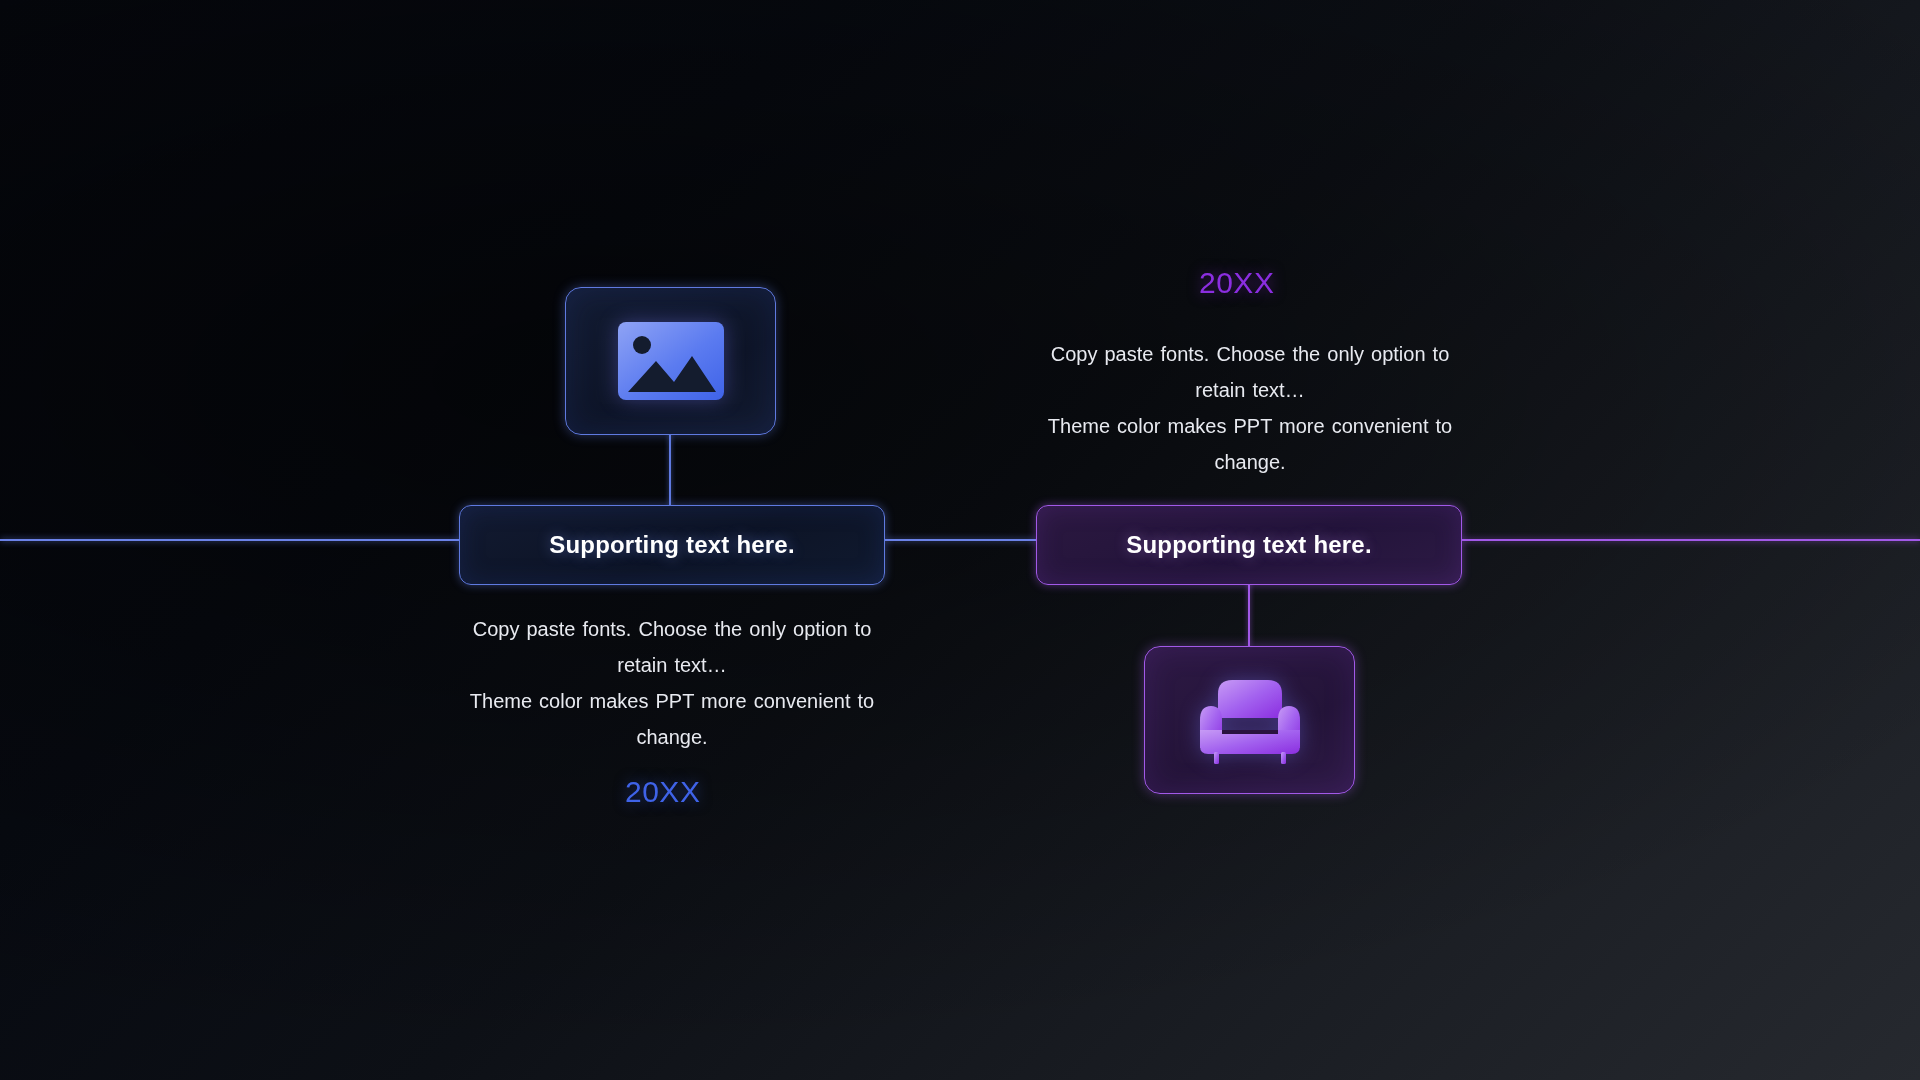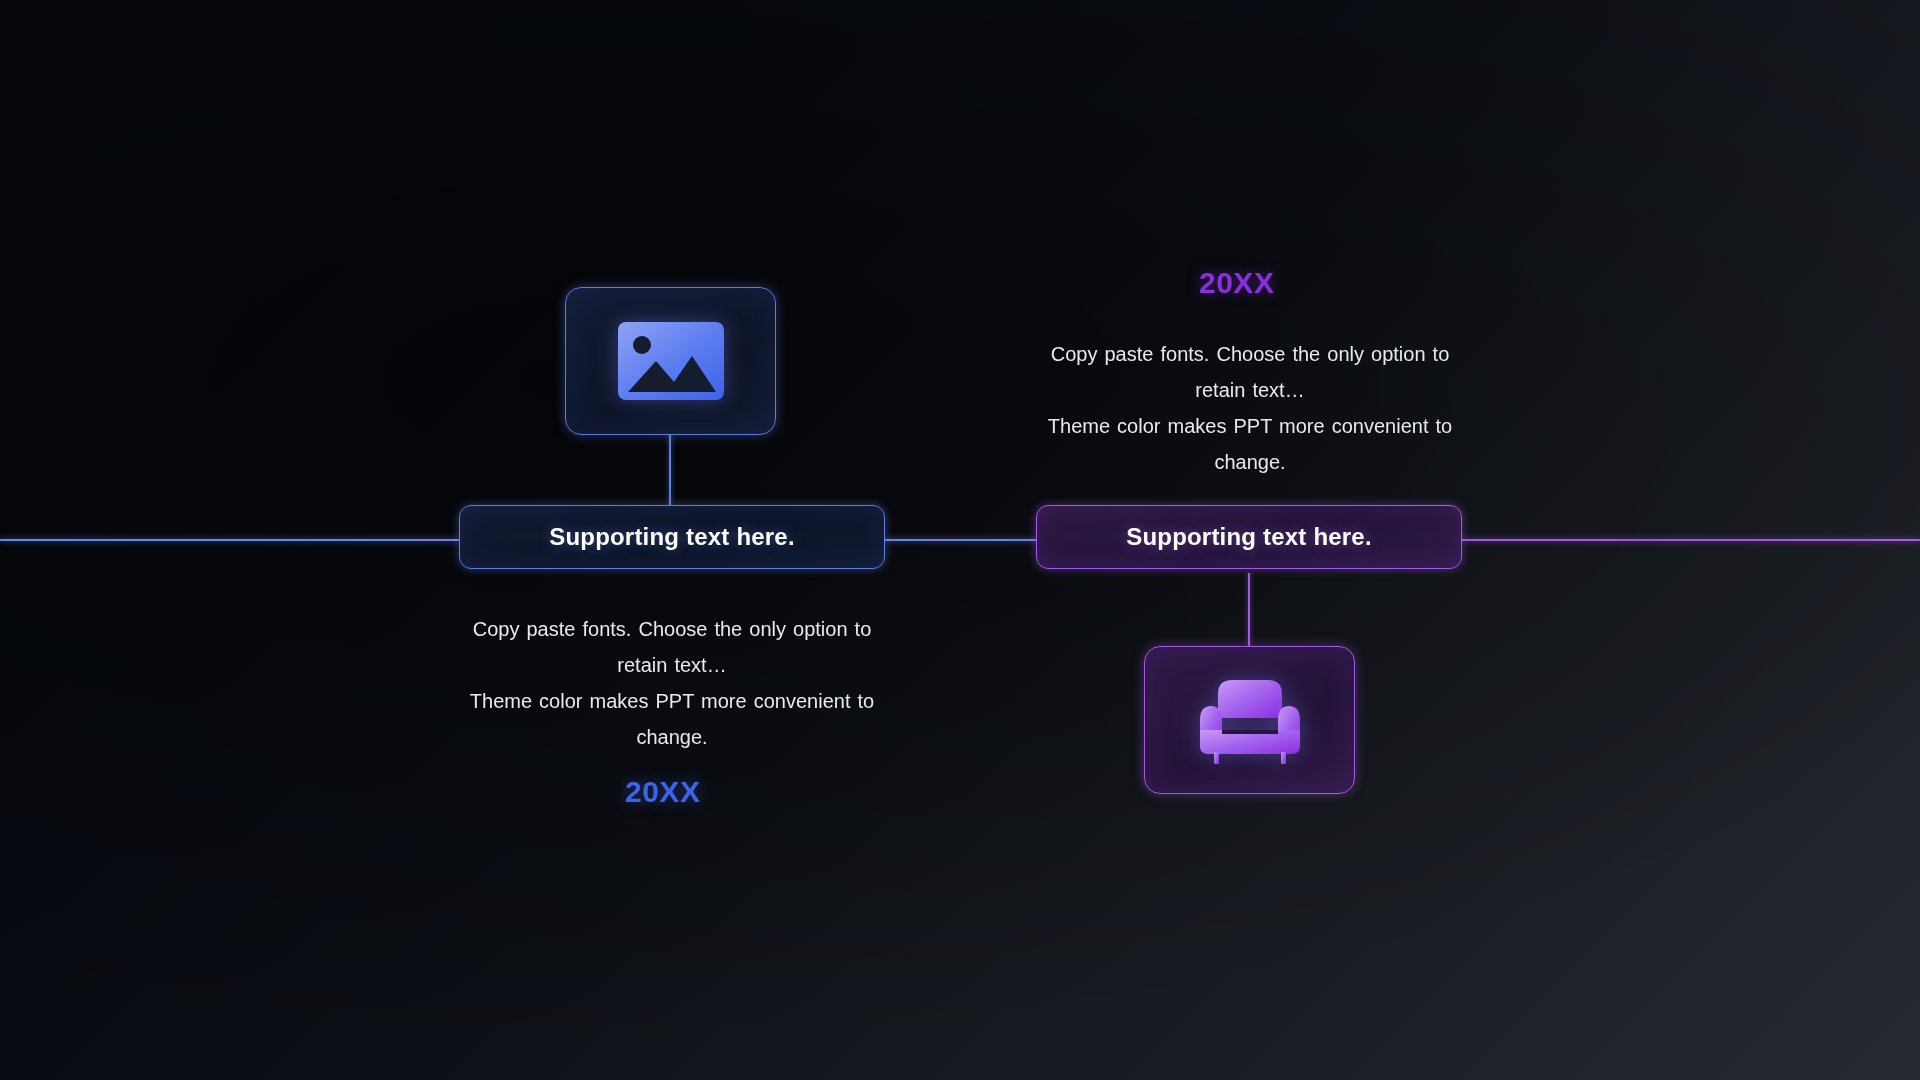--- a/index.html
+++ b/index.html
@@ -44,21 +44,21 @@
   #spine-right  { left:1461px; width:459px;  background:#a259e8; box-shadow:0 0 6px rgba(162,89,232,.75); }
 
   
   .stem { position:absolute; width:2px; }
   #stem-left  { left:669px;  top:434px; height:72px;  background:#5f7ae0; box-shadow:0 0 5px rgba(95,122,224,.7); }
   #stem-right { left:1248px; top:573px; height:73px;  background:#a259e8; box-shadow:0 0 5px rgba(162,89,232,.7); }
 
   
   .pill {
     position:absolute;
-    height:64px;
+    height:80px;
     border-radius:12px;
     display:flex; align-items:center; justify-content:center;
     font-size:24px; font-weight:bold; color:#ffffff;
     letter-spacing:.2px;
     white-space:nowrap;
   }
   #pill-left {
     left:459px; top:505px; width:426px;
     background:linear-gradient(160deg, #121a31 0%, #0d1426 55%, #101a30 100%);
     border:1.6px solid #5f7ae0;
@@ -90,21 +90,21 @@
     left:1144px; top:646px;
     background:linear-gradient(155deg, #2d1944 0%, #241439 60%, #2e1a46 100%);
     border:1.6px solid #a259e8;
     box-shadow:0 0 12px rgba(162,89,232,.40), inset 0 0 30px rgba(110,50,170,.22);
   }
   .icon-card svg { display:block; filter:drop-shadow(0 0 10px rgba(120,120,255,.35)); }
 
   
   .year {
     position:absolute;
-    font-size:30px; font-weight:bold;
+    font-size:30px; font-weight:normal;
     letter-spacing:.5px;
     white-space:nowrap;
   }
   #year-left  { left:625px;  top:775px; color:#3f63e8; text-shadow:0 0 14px rgba(63,99,232,.5); }
   #year-right { left:1199px; top:266px; color:#8b2ee0; text-shadow:0 0 14px rgba(139,46,224,.5); }
 
   
   .body-text {
     position:absolute;
     width:440px;

